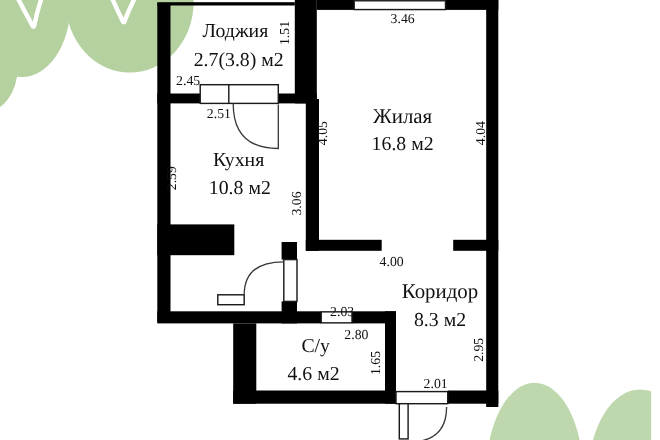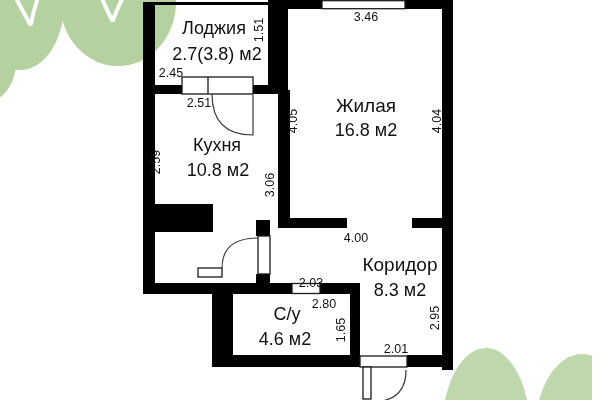--- a/index.html
+++ b/index.html
@@ -1,17 +1,17 @@
 <!DOCTYPE html>
 <html><head>
 <meta charset="utf-8">
 <style>
   html,body{margin:0;padding:0;background:#ffffff;}
   .stage{position:relative;width:592px;height:400px;background:#ffffff;overflow:hidden;
-         font-family:Liberation Sans, sans-serif;}
+         font-family:Liberation Serif, serif;}
   svg{display:block;}
   text{fill:#111111;}
   .room-name{font-size:18px;}
   .room-name-lg{font-size:19px;}
   .room-area{font-size:18px;}
   .dim{font-size:12.5px;}
 </style>
 </head>
 <body>
 

